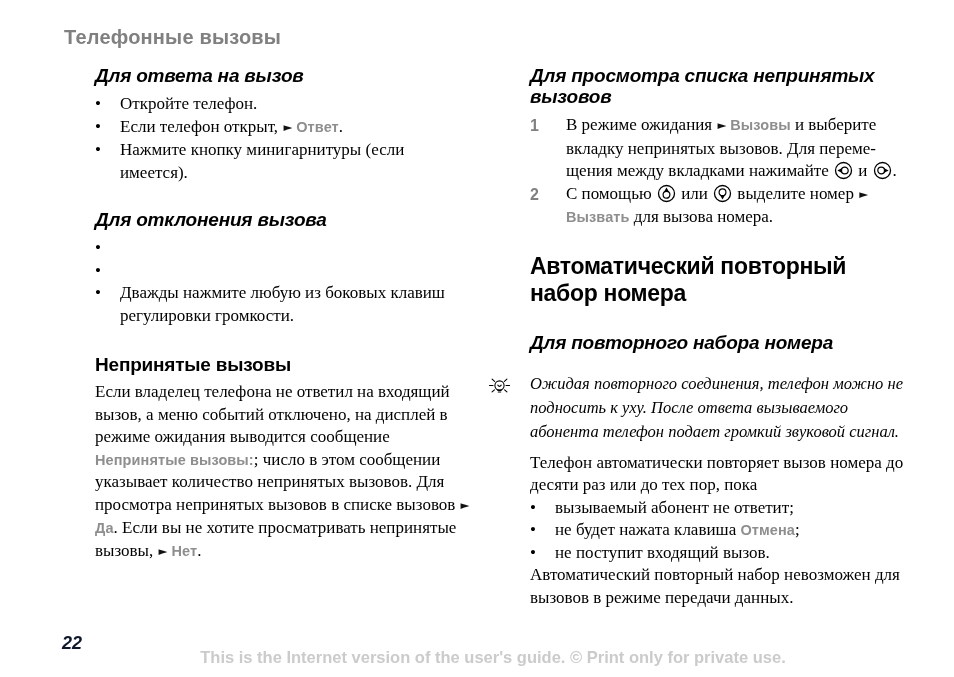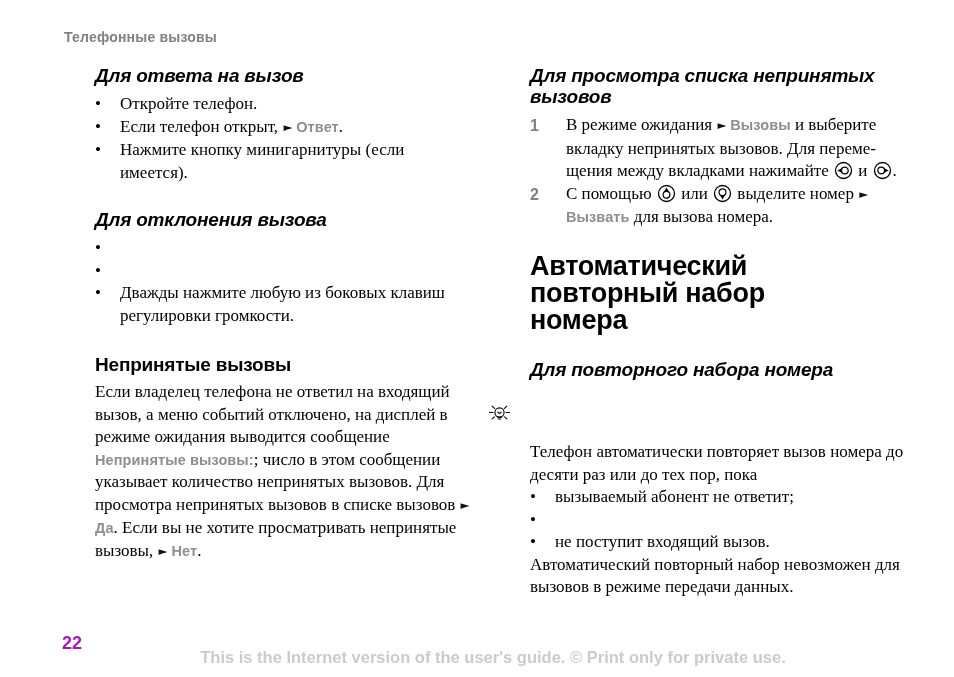--- a/index.html
+++ b/index.html
@@ -5,21 +5,21 @@
   html,body{margin:0;padding:0;}
   body{
     width:954px;height:677px;position:relative;overflow:hidden;
     background:#ffffff;color:#000;
     font-family:"Liberation Serif", serif;
     font-size:17px;line-height:22.5px;
   }
   .page-header{
     position:absolute;left:64px;top:26px;
     font-family:"Liberation Sans", sans-serif;
-    font-weight:bold;font-size:14px;color:#808080;
+    font-weight:bold;font-size:20px;color:#808080;
     letter-spacing:0.2px;
   }
   .cols{position:absolute;left:95px;top:56px;display:flex;}
   .col-left{width:380px;}
   .col-right{width:384px;margin-left:55px;}
 
   .proc-title{
     font-family:"Liberation Sans", sans-serif;
     font-weight:bold;font-style:italic;
     font-size:19px;line-height:21px;
@@ -28,21 +28,21 @@
   }
   .col-left > .proc-title:first-child, .col-right > .proc-title:first-child{margin-top:9px;}
   .sub-head{
     font-family:"Liberation Sans", sans-serif;
     font-weight:bold;font-size:19px;line-height:21px;
     letter-spacing:-0.2px;
     margin:27px 0 6px 0;
   }
   .big-head{
     font-family:"Liberation Sans", sans-serif;
-    font-weight:bold;font-size:27px;line-height:27px;
+    font-weight:bold;font-size:23px;line-height:27px;
     letter-spacing:-0.3px;
     width:335px;
     margin:24px 0 14px 0;
   }
   .b-row{display:flex;}
   .b-marker{flex:0 0 25px;}
   .b-content{flex:0 1 341px;max-width:341px;}
   .s-row{display:flex;margin:0;}
   .s-num{
     flex:0 0 36px;
@@ -67,21 +67,21 @@
   .r-arrow{
     font-size:11.5px;color:#111;
     display:inline-block;transform:translateY(-1.5px);
     margin:0 4px 0 1px;
     font-family:"DejaVu Sans", sans-serif;
   }
   .r-key{display:inline-block;vertical-align:-4px;line-height:0;margin:0 1px;}
   .page-num{
     position:absolute;left:62px;bottom:23px;
     font-family:"Liberation Sans", sans-serif;
-    font-weight:bold;font-size:18px;color:#a21caf;
+    font-weight:bold;font-size:18px;color:#0f172a;font-style:italic;
   }
   .footer-note{
     position:absolute;left:16px;bottom:9px;width:100%;
     text-align:center;
     font-family:"Liberation Sans", sans-serif;
     font-weight:bold;font-size:16.5px;color:#cbcbcb;
   }
 </style>
 </head>
 <body>
@@ -172,30 +172,32 @@
             <line x1="11.3" y1="17" x2="13.7" y2="17"></line>
             <line x1="2.5" y1="10.5" x2="6" y2="10.5"></line>
             <line x1="19" y1="10.5" x2="22.5" y2="10.5"></line>
             <line x1="5.1" y1="4.2" x2="7.6" y2="6.4"></line>
             <line x1="19.9" y1="4.2" x2="17.4" y2="6.4"></line>
             <line x1="5.1" y1="16.8" x2="7.4" y2="14.8"></line>
             <line x1="19.9" y1="16.8" x2="17.6" y2="14.8"></line>
           </g>
         </svg>
       </div>
+      <div class="tip-text"><span class="r-plain">Ожидая повторного соединения, телефон можно не подносить к уху. После ответа вызываемого абонента телефон подает громкий звуковой сигнал.</span></div>
     </div>
 
     <div class="para para-gap"><span class="r-plain">Телефон автоматически повторяет вызов номера до десяти раз или до тех пор, пока</span></div>
 
     <div class="b-row">
       <div class="b-marker">•</div>
       <div class="b-content"><span class="r-plain">вызываемый абонент не ответит;</span></div>
     </div>
     <div class="b-row">
       <div class="b-marker">•</div>
+      <div class="b-content"><span class="r-plain">не будет нажата клавиша </span><span class="r-ui">Отмена</span><span class="r-plain">;</span></div>
     </div>
     <div class="b-row">
       <div class="b-marker">•</div>
       <div class="b-content"><span class="r-plain">не поступит входящий вызов.</span></div>
     </div>
 
     <div class="para"><span class="r-plain">Автоматический повторный набор невозможен для вызовов в режиме передачи данных.</span></div>
   </div>
 </div>
 

